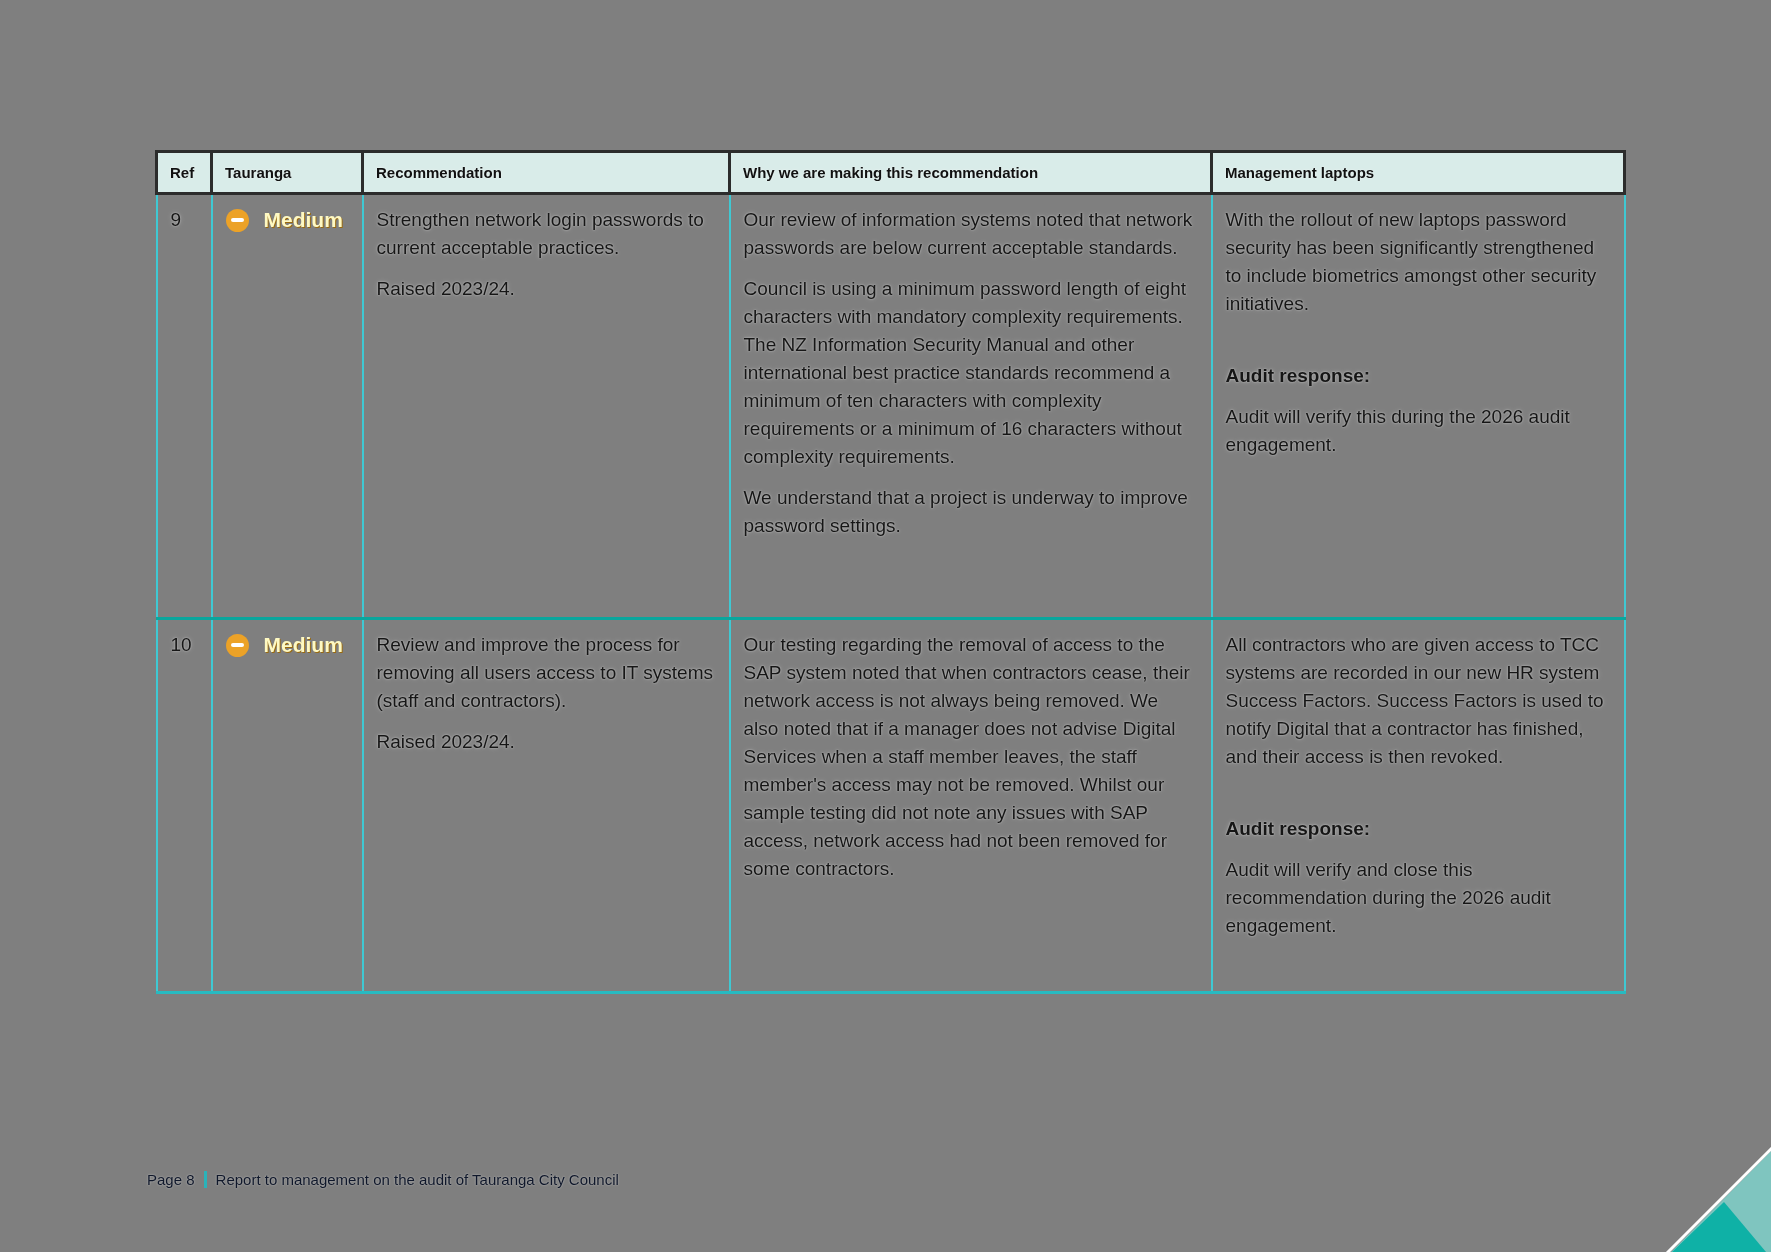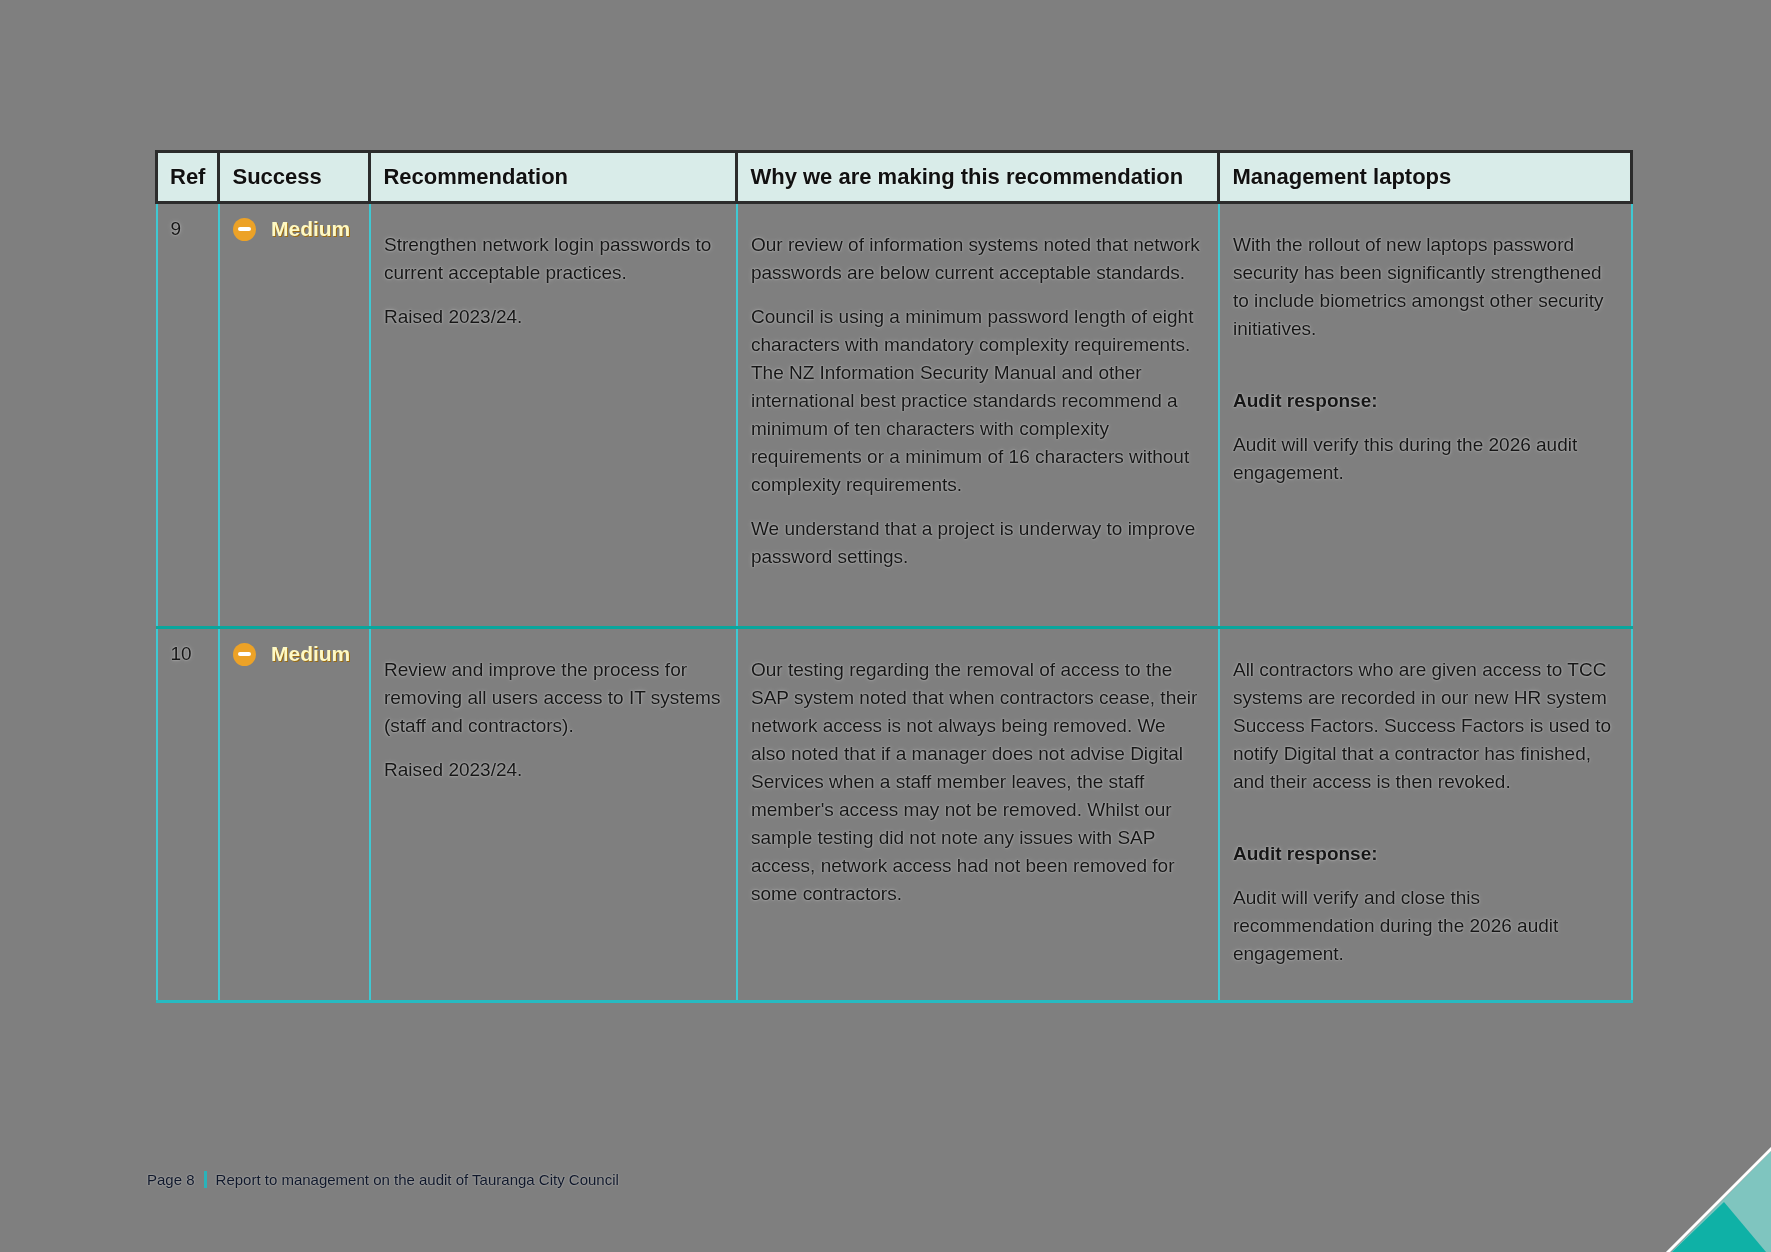--- a/index.html
+++ b/index.html
@@ -10,36 +10,36 @@
     color:#161616;
   }
   
   .audit-table{
     position:absolute;left:155px;top:150px;
     border-collapse:collapse;table-layout:fixed;
     text-shadow:0 0 2px rgba(255,255,255,.55),0 0 5px rgba(255,255,255,.25);
   }
   .audit-table th{
     background:#d9ece9;
-    font-size:22px;font-weight:bold;text-align:left;
+    font-size:15px;font-weight:bold;text-align:left;
     padding:11px 12px;vertical-align:middle;
     border:3px solid #2c2c2c;
     color:#111;
   }
   .audit-table td{
     vertical-align:top;text-align:left;
     padding:11px 13px;
     font-size:19px;line-height:28px;
     border-left:2px solid #3fc8d2;border-right:2px solid #3fc8d2;
   }
   tr.row-first{height:425px;}
   tr.row-first td{border-bottom:3px solid #0aa69d;}
   tr.row-last{height:374px;padding-left:24px;}
   tr.row-last td{border-bottom:3px solid #27bac1;}
-  .audit-table td p{margin:16px 0 13px 0;}
+  .audit-table td p{margin:0 0 13px 0;}
   .cell-ref{padding-left:10px;}
   
   .priority-wrap{display:flex;align-items:center;gap:15px;}
   .priority-icon{
     width:23px;height:23px;border-radius:50%;
     background:#eca227;flex:0 0 auto;
     display:flex;align-items:center;justify-content:center;
   }
   .priority-dash{width:13px;height:4.5px;border-radius:2.5px;background:#ffffff;}
   .priority-label{
@@ -67,21 +67,21 @@
   <colgroup>
     <col style="width:55px">
       <col style="width:151px">
       <col style="width:367px">
       <col style="width:482px">
       <col style="width:413px">
   </colgroup>
   <thead>
     <tr>
       <th>Ref</th>
-      <th>Success</th>
+      <th>Tauranga</th>
       <th>Recommendation</th>
       <th>Why we are making this recommendation</th>
       <th>Management laptops</th>
     </tr>
   </thead>
   <tbody>
     <tr class="row-first">
       <td class="cell-ref">9</td>
       <td>
         <div class="priority-wrap">

